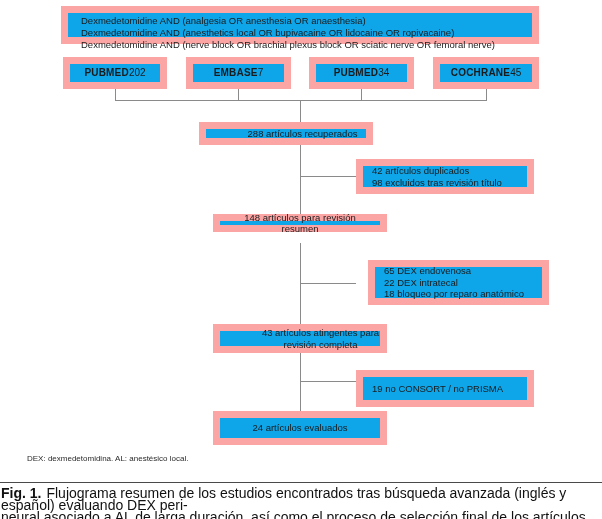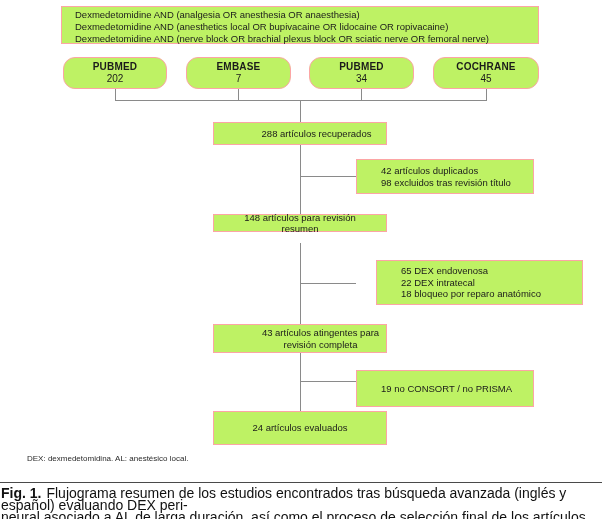--- a/index.html
+++ b/index.html
@@ -6,52 +6,51 @@
   .canvas {
     position: relative;
     width: 602px; height: 519px;
     background: #ffffff;
     font-family: "Liberation Sans", sans-serif;
     color: #1b1b1b;
     overflow: hidden;
   }
   .box {
     position: absolute;
-    border: 1px solid #fca5a5;
-    background: #bef264;
+    border: 7px solid #fca5a5;
+    background: #0ea5e9;
     box-sizing: border-box;
     font-size: 9.5px;
     line-height: 11.5px;
     white-space: pre-line;
   }
   .box.centered {
     display: flex;
     align-items: center;
     justify-content: center;
     text-align: center;
   }
   .box.leftalign {
     display: flex;
     align-items: center;
     text-align: left;
-    padding-left: 24px;
+    padding-left: 9px;
   }
   .searchbox {
     padding: 2px 6px 2px 13px;
     line-height: 12px;
   }
   .dbbox {
     display: flex;
-    flex-direction: column;
+    flex-direction: row;
     align-items: center;
     justify-content: center;
     text-align: center;
     font-size: 10px;
     line-height: 12px;
-    border-radius: 12px;
   }
   .dbname { font-weight: bold; letter-spacing: 0.2px; }
   .vline, .hline { position: absolute; background: #8a8a8a; }
   .vline { width: 1px; }
   .hline { height: 1px; }
   .footnote {
     position: absolute;
     left: 27px; top: 454px;
     font-size: 8px;
     color: #2a2a2a;
@@ -99,35 +98,35 @@
     <div>45</div>
   </div>
 
   <div class="vline" style="left:115px; top:89px; height:11px;"></div>
   <div class="vline" style="left:238px; top:89px; height:11px;"></div>
   <div class="vline" style="left:361px; top:89px; height:11px;"></div>
   <div class="vline" style="left:486px; top:89px; height:11px;"></div>
   <div class="hline" style="left:115px; top:100px; width:372px;"></div>
   <div class="vline" style="left:300px; top:100px; height:22px;"></div>
 
-  <div class="box centered" style="left:213px; top:122px; width:174px; height:23px;padding-left:33px;">288 artículos recuperados</div>
+  <div class="box centered" style="left:199px; top:122px; width:174px; height:23px;padding-left:33px;">288 artículos recuperados</div>
 
   <div class="vline" style="left:300px; top:145px; height:69px;"></div>
   <div class="hline" style="left:300px; top:176px; width:56px;"></div>
 
   <div class="box leftalign" style="left:356px; top:159px; width:178px; height:35px;">42 artículos duplicados
 98 excluidos tras revisión título</div>
 
   <div class="box centered" style="left:213px; top:214px; width:174px; height:18px;">148 artículos para revisión
 resumen</div>
 
   <div class="vline" style="left:300px; top:243px; height:81px;"></div>
   <div class="hline" style="left:300px; top:283px; width:56px;"></div>
 
-  <div class="box leftalign" style="left:376px; top:260px; width:207px; height:45px;">65 DEX endovenosa
+  <div class="box leftalign" style="left:368px; top:260px; width:181px; height:45px;">65 DEX endovenosa
 22 DEX intratecal
 18 bloqueo por reparo anatómico</div>
 
   <div class="box centered" style="left:213px; top:324px; width:174px; height:29px;padding-left:41px;">43 artículos atingentes para
 revisión completa</div>
 
   <div class="vline" style="left:300px; top:353px; height:58px;"></div>
   <div class="hline" style="left:300px; top:381px; width:56px;"></div>
 
   <div class="box leftalign" style="left:356px; top:370px; width:178px; height:37px;">19 no CONSORT / no PRISMA</div>

